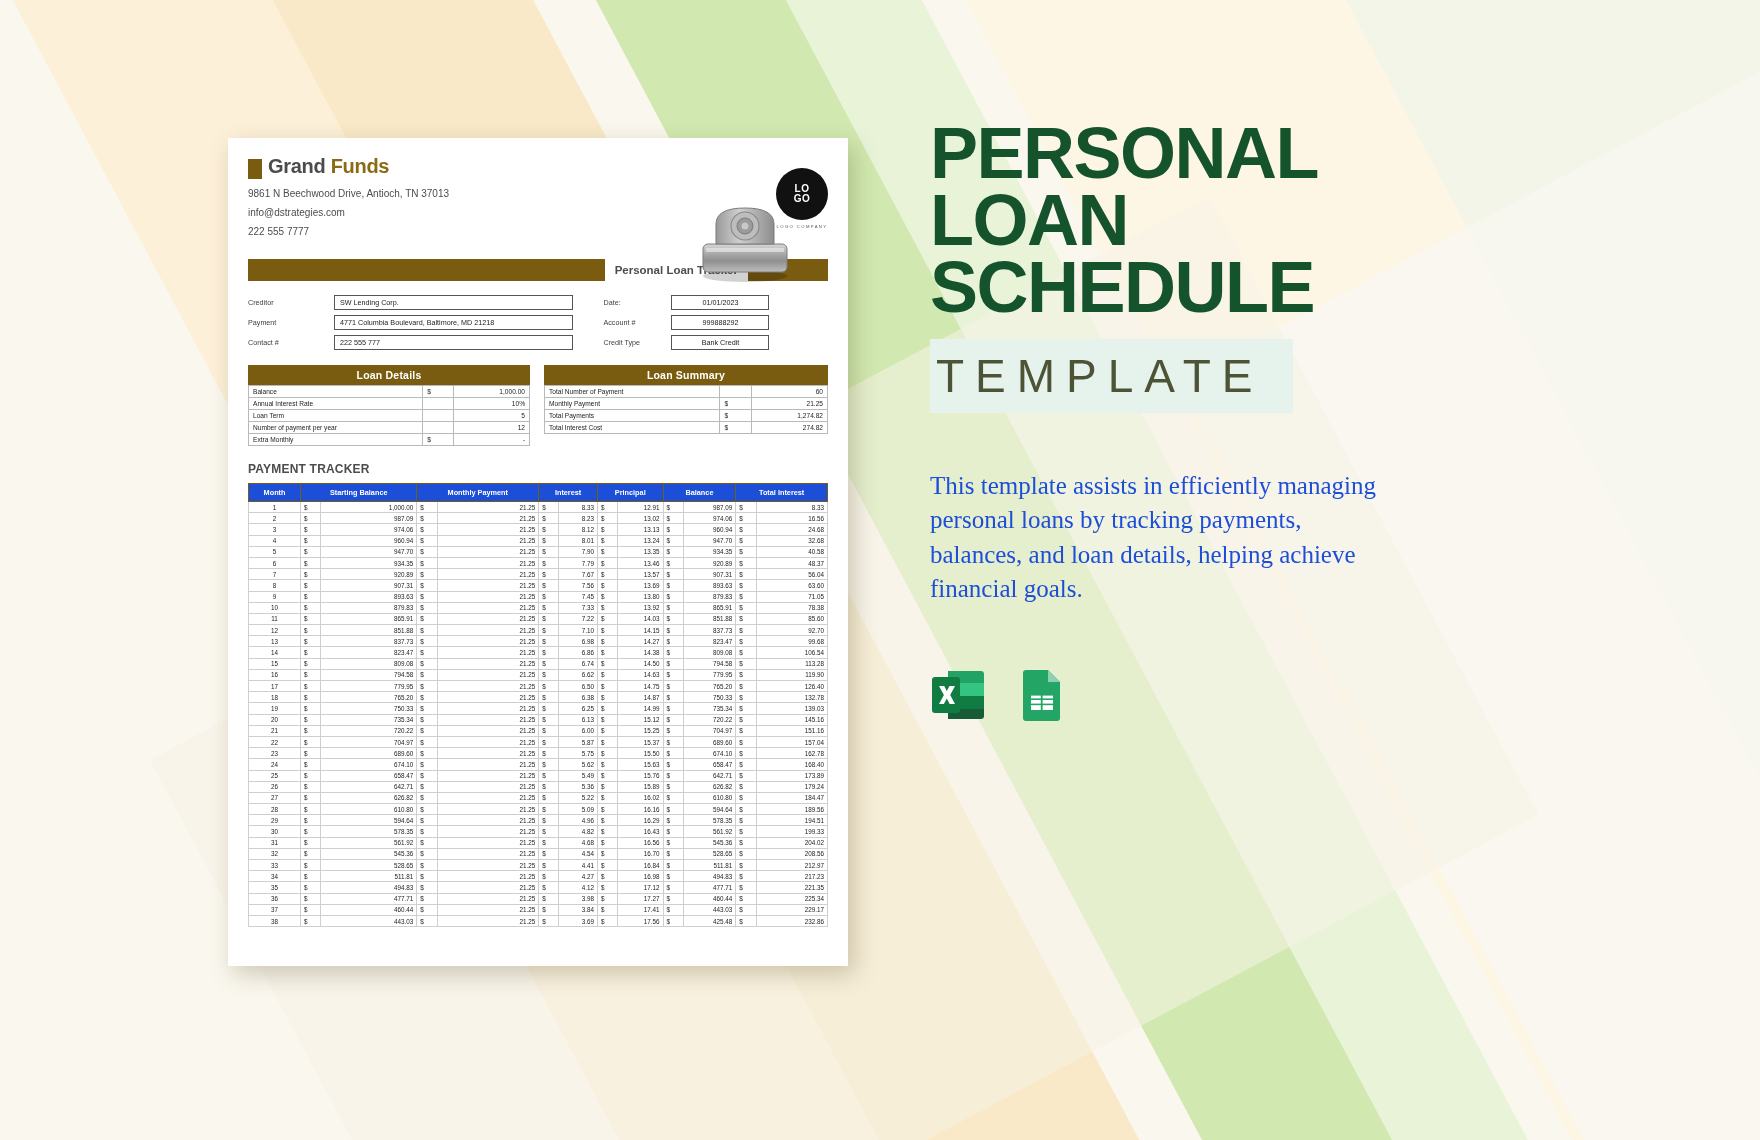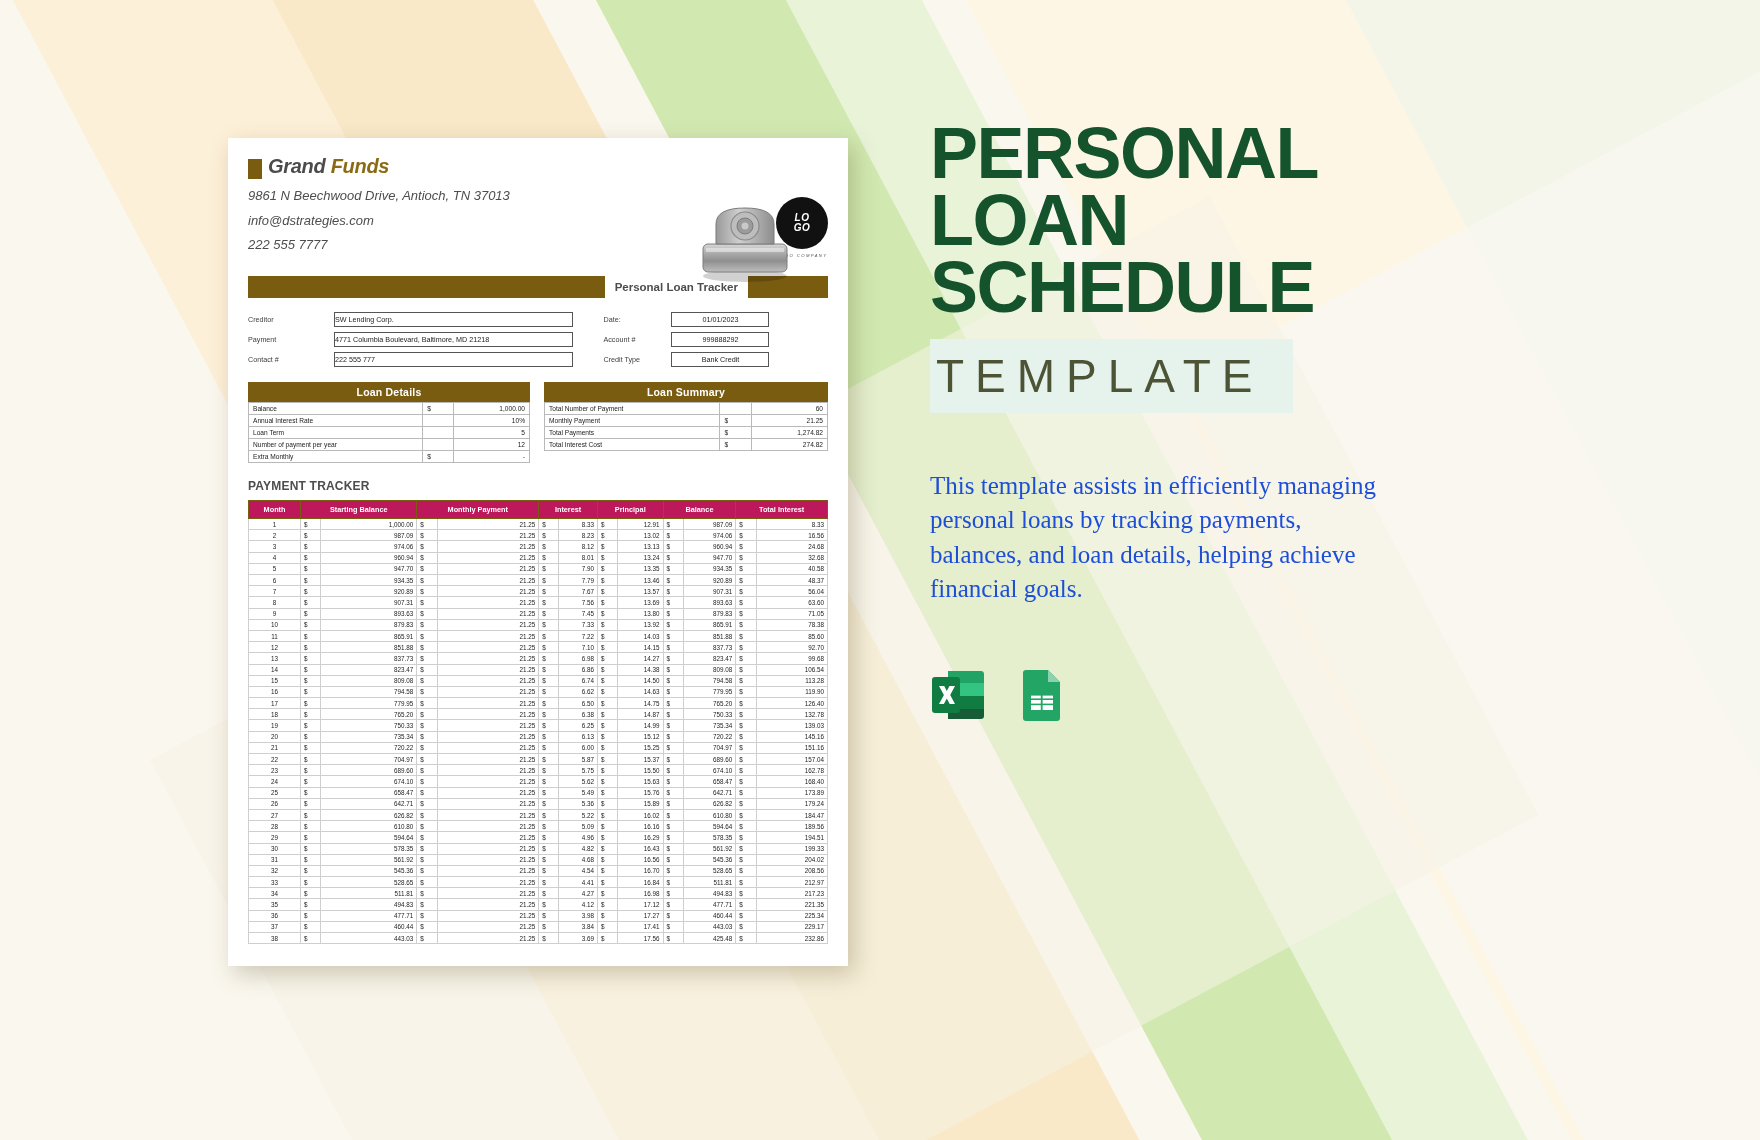--- a/index.html
+++ b/index.html
@@ -29,26 +29,26 @@
   #doc-wrap { position: absolute; left: 228px; top: 138px; width: 620px; height: 828px; }
   #doc-shadow { position: absolute; inset: 0; background: #ffffff;
     box-shadow: 6px 8px 22px rgba(90,80,40,.28); }
   #doc {
     position: absolute; inset: 0; background: #ffffff; overflow: hidden;
     padding: 18px 20px 0 20px;
   }
   #clip { position: absolute; left: 470px; top: 62px; width: 95px; height: 82px; z-index: 30; }
 
   
-  .hdr { display: flex; justify-content: space-between; align-items: flex-end; font-style: italic; }
+  .hdr { display: flex; justify-content: space-between; align-items: center; }
   .brandrow { display: flex; align-items: flex-start; gap: 6px; }
   .brandsq { width: 14px; height: 20px; background: #7a5c10; margin-top: 3px; }
   .brandname { font-size: 20px; font-weight: bold; color: #4b4b4b; letter-spacing: -.3px; line-height: 1; }
   .brandname .gold { color: #8a6a12; }
-  .addr { font-size: 13px; color: #4d4d4d; margin-top: 5px; line-height: 1.9; }
+  .addr { font-size: 10px; color: #4d4d4d; margin-top: 5px; line-height: 1.9; }
   .logo-circle { width: 52px; height: 52px; border-radius: 50%; background: #111; color: #fff;
      display: flex; flex-direction: column; align-items: center; justify-content: center;
      font-size: 10px; font-weight: bold; line-height: 1.05; letter-spacing: .5px; }
   .logo-sub { font-size: 4.2px; color: #555; text-align: center; margin-top: 4px; letter-spacing: 1.4px; }
 
   
   .titlebar { display: flex; align-items: center; margin-top: 18px; height: 22px; }
   .tb-left { flex: 1 1 auto; height: 22px; background: #7a5c10; }
   .tb-mid { padding: 0 10px; font-size: 11.5px; font-weight: bold; color: #4d4d4d; white-space: nowrap; }
   .tb-right { width: 80px; height: 22px; background: #7a5c10; }
@@ -56,39 +56,39 @@
   
   .fields { display: flex; margin-top: 14px; gap: 0; }
   .fcol { display: flex; flex-direction: column; gap: 6px; }
   .fcol.left { width: 330px; }
   .fcol.right { width: 250px; margin-left: 8px; }
   .frow { display: flex; align-items: center; height: 14px; }
   .flabel { font-size: 7.2px; color: #3d3d3d; }
   .fcol.left .flabel { width: 86px; }
   .fcol.right .flabel { width: 90px; padding-left: 22px; }
   .fbox { flex: 1 1 auto; height: 15px; border: 1px solid #555; background: #fff;
-     font-size: 7.2px; color: #222; display: flex; align-items: center; }
+     font-size: 7.2px; color: #222; display: flex; align-items: center; padding-left: 5px; }
   .fcol.right .fbox { flex: 0 0 98px; justify-content: center; padding-left: 0; }
 
   
   .twotab { display: flex; margin-top: 16px; gap: 0; }
   .tabbox { width: 290px; }
   .tabbox.sum { margin-left: 14px; width: 292px; }
   .tabhead { background: #7a5c10; color: #fff; font-size: 10.5px; font-weight: bold;
      text-align: center; padding: 4px 0; letter-spacing: .2px; }
   table.minit { width: 100%; border-collapse: collapse; }
   table.minit td { border: 1px solid #b9b9b9; font-size: 6.6px; color: #222; height: 12px; padding: 0 4px; }
   td.lbl { width: 62%; }
   td.cur { width: 11%; text-align: left; }
   td.val { text-align: right; }
 
   
   .pstitle { font-size: 12px; font-weight: bold; color: #4d4d4d; margin-top: 16px; letter-spacing: .2px; }
   table.sched { width: 100%; border-collapse: collapse; margin-top: 7px; }
-  table.sched thead th { background: #be185d; color: #fff; font-size: 7.3px; font-weight: bold;
+  table.sched thead th { background: #1d4ed8; color: #fff; font-size: 7.3px; font-weight: bold;
      padding: 4px 0; text-align: center; border: 1px solid #7a5c10; }
   table.sched td { border: 1px solid #cfcfcf; font-size: 6.3px; color: #222; height: 11.2px;
      padding: 0 3px; }
   td.m { text-align: center; width: 9%; }
   td.c { width: 3.5%; text-align: left; }
   td.n { text-align: right; }
 
   
   #right { position: absolute; left: 930px; top: 120px; width: 640px; }
   .bigtitle { font-size: 72px; font-weight: bold; color: #14532b; line-height: .93;

